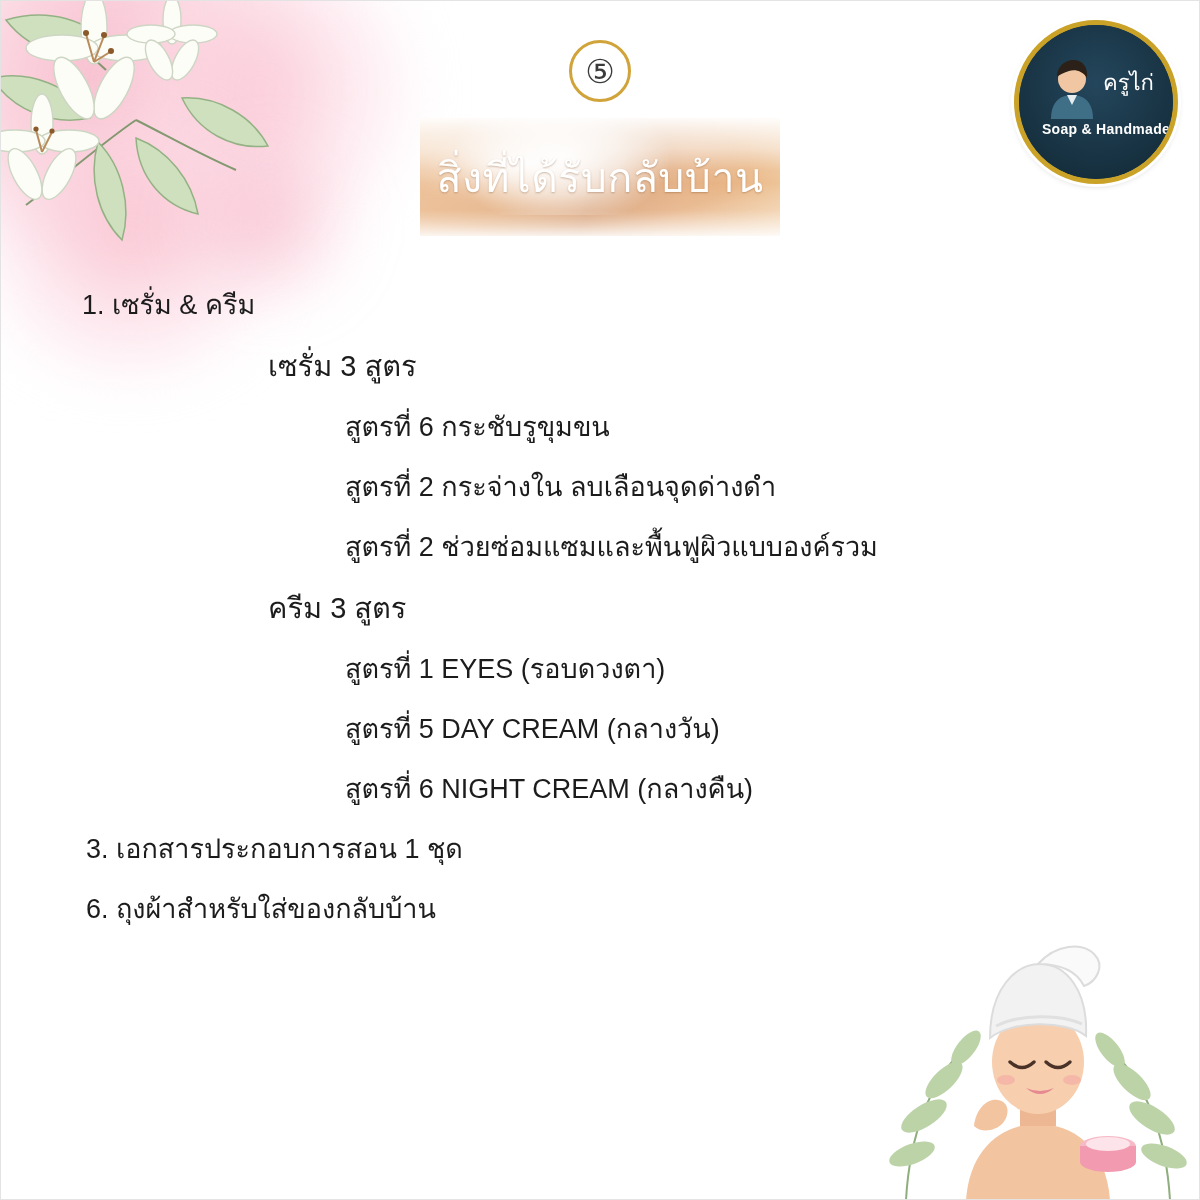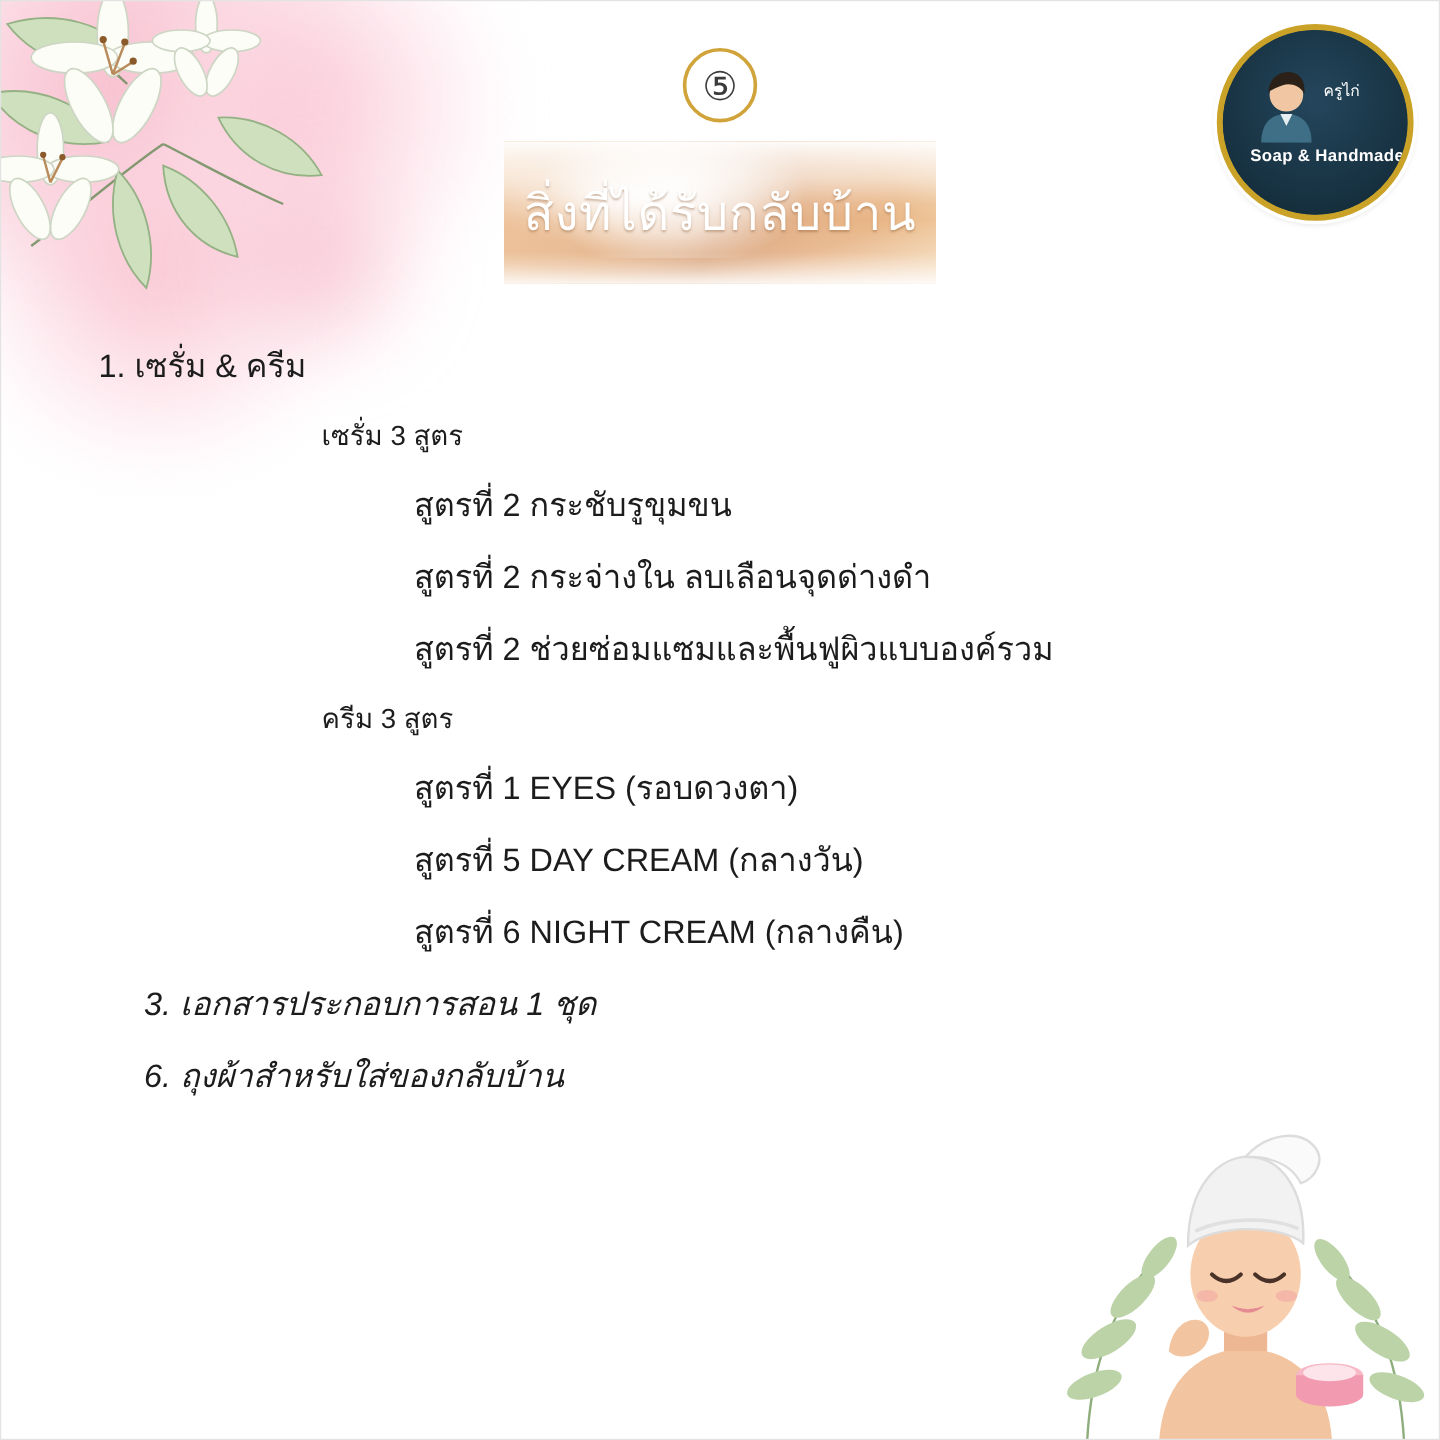--- a/index.html
+++ b/index.html
@@ -151,21 +151,21 @@
     position: absolute;
     left: 26px;
     top: 32px;
     width: 54px;
     height: 62px;
   }
   .logo-thai {
     position: absolute;
     left: 84px;
     top: 40px;
-    font-size: 13px;
+    font-size: 22px;
     color: #ffffff;
     white-space: nowrap;
   }
   .logo-sub {
     position: absolute;
     left: 0; right: 0;
     top: 96px;
     text-align: center;
     font-size: 14px;
     font-weight: bold;
@@ -181,23 +181,23 @@
     top: 292px;
     width: 1200px;
   }
   .line {
     color: #1c1c1c;
     font-size: 27px;
     line-height: 1.0;
     white-space: nowrap;
   }
   .lvl-1 { padding-left: 82px; margin-bottom: 33px; font-size: 27px; }
-  .lvl-2 { padding-left: 268px; margin-bottom: 33px; font-size: 23px; margin-top: 11px; }
+  .lvl-2 { padding-left: 268px; margin-bottom: 33px; font-size: 29px; margin-top: 11px; }
   .lvl-3 { padding-left: 345px; margin-bottom: 33px; font-size: 27px; }
-  .lvl-1b { padding-left: 120px; margin-bottom: 33px; font-size: 27px; font-style: italic; }
+  .lvl-1b { padding-left: 86px; margin-bottom: 33px; font-size: 27px; }
 
   
   .illus {
     position: absolute;
     right: 0;
     bottom: 0;
     width: 330px;
     height: 280px;
     pointer-events: none;
   }
@@ -293,21 +293,21 @@
       <circle cx="27" cy="22" r="14" fill="#f1c7a3"></circle>
       <path d="M12 20 C12 8 22 3 28 3 C38 3 43 10 42 21 C38 14 30 12 24 14 C18 16 14 18 12 20 Z" fill="#2b2118"></path>
     </svg>
     <div class="logo-thai">ครูไก่</div>
     <div class="logo-sub">Soap &amp; Handmade</div>
   </div>
 
   <div class="content">
     <div class="line lvl-1">1.  เซรั่ม &amp; ครีม</div>
     <div class="line lvl-2">เซรั่ม 3 สูตร</div>
-    <div class="line lvl-3">สูตรที่ 2 กระชับรูขุมขน</div>
+    <div class="line lvl-3">สูตรที่ 6 กระชับรูขุมขน</div>
     <div class="line lvl-3">สูตรที่ 2 กระจ่างใน ลบเลือนจุดด่างดำ</div>
     <div class="line lvl-3">สูตรที่ 2 ช่วยซ่อมแซมและพื้นฟูผิวแบบองค์รวม</div>
     <div class="line lvl-2">ครีม 3 สูตร</div>
     <div class="line lvl-3">สูตรที่ 1 EYES (รอบดวงตา)</div>
     <div class="line lvl-3">สูตรที่ 5 DAY CREAM (กลางวัน)</div>
     <div class="line lvl-3">สูตรที่ 6 NIGHT CREAM (กลางคืน)</div>
     <div class="line lvl-1b">3. เอกสารประกอบการสอน  1 ชุด</div>
     <div class="line lvl-1b">6. ถุงผ้าสำหรับใส่ของกลับบ้าน</div>
   </div>
 

